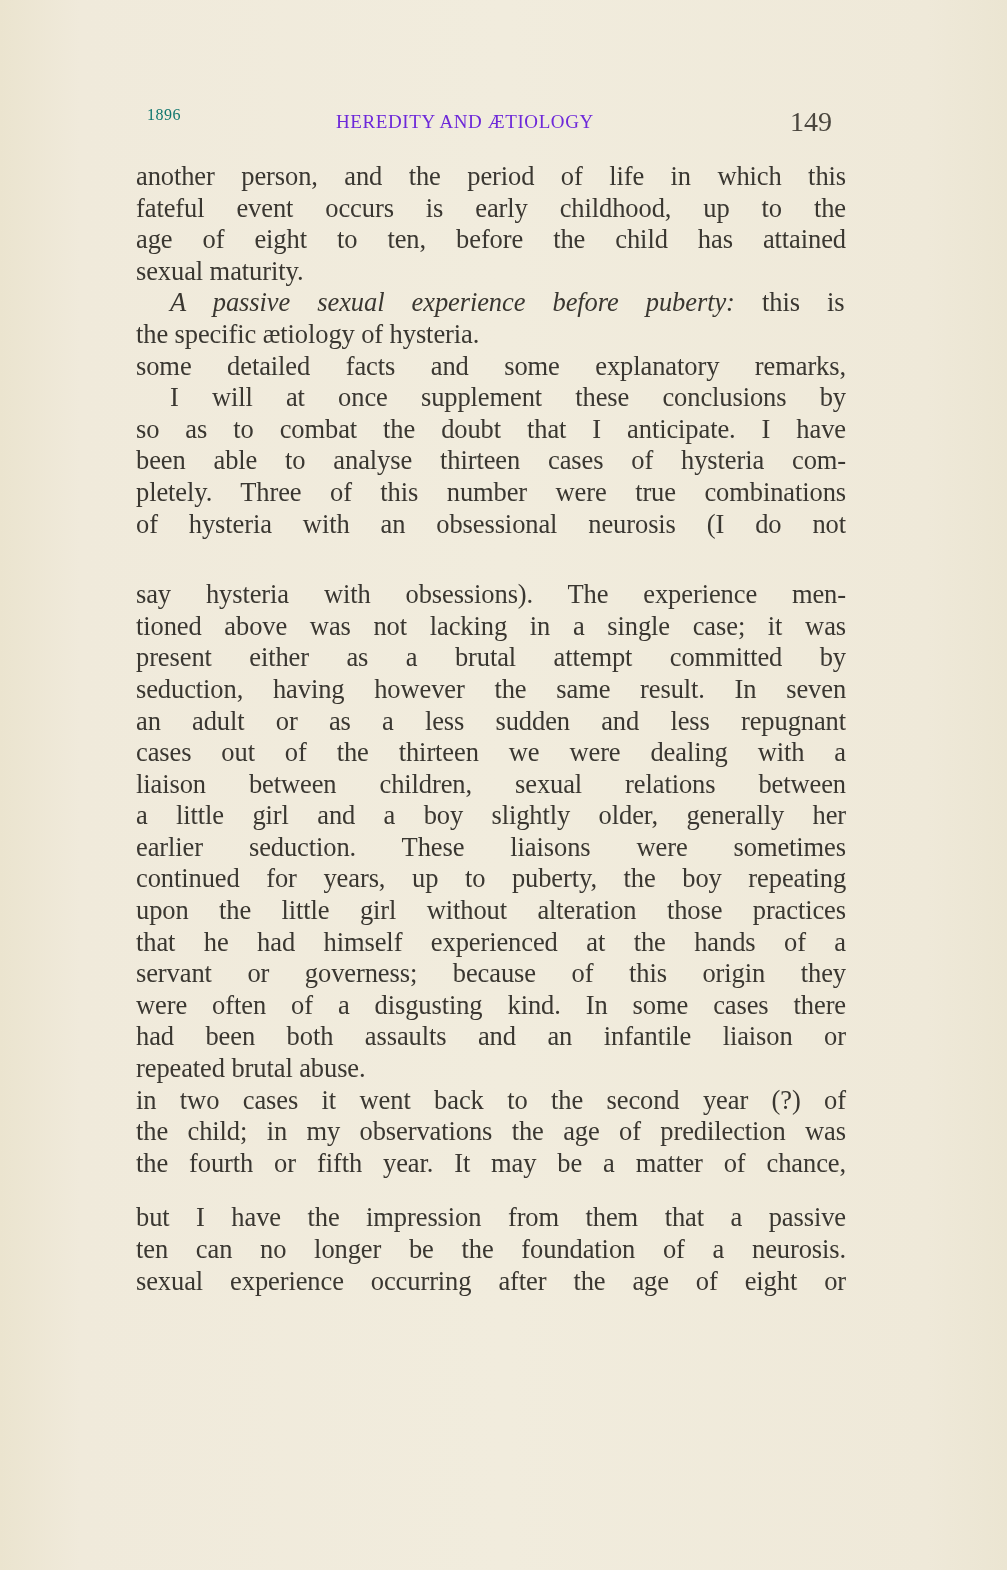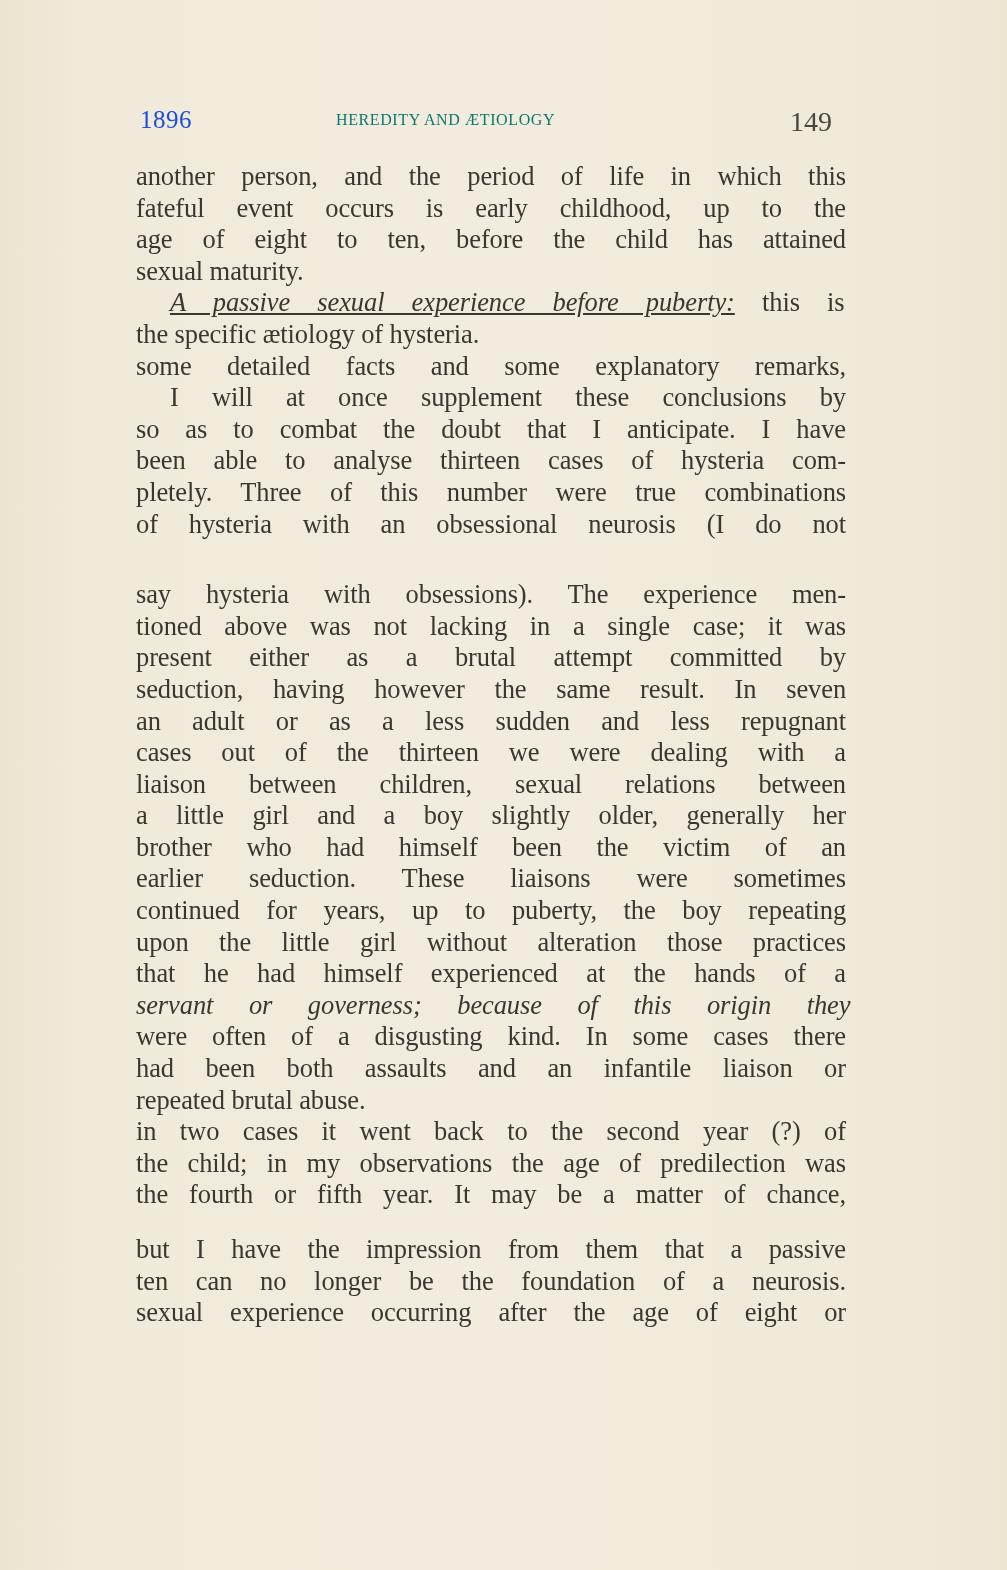--- a/index.html
+++ b/index.html
@@ -24,33 +24,33 @@
     }
     .running-head {
       position: absolute;
       top: 104px;
       left: 136px;
       width: 740px;
       height: 40px;
     }
     .rh-year {
       position: absolute;
-      left: 4px;
+      left: 11px;
       top: 2px;
-      font-size: 25px;
-      color: #1d4ed8;
+      font-size: 16px;
+      color: #0f766e;
       letter-spacing: 0.5px;
     }
     .rh-title {
       position: absolute;
       left: 200px;
       top: 7px;
-      font-size: 16px;
+      font-size: 19px;
       letter-spacing: 0.6px;
-      color: #0f766e;
+      color: #6d28d9;
     }
     .rh-page {
       position: absolute;
       right: 44px;
       top: 2px;
       font-size: 28px;
       color: #4a463e;
     }
     .body-text {
       position: absolute;
@@ -70,21 +70,20 @@
       letter-spacing: -0.1px;
     }
     .line.last {
       text-align-last: left;
     }
     .line.indent {
       padding-left: 34px;
     }
     .line .it {
       font-style: italic;
-      text-decoration: underline;
     }
   </style>
 </head>
 <body>
 
 <div class="page">
 
   <div class="running-head">
     <span class="rh-year">1896</span>
     <span class="rh-title">HEREDITY AND ÆTIOLOGY</span>
@@ -113,26 +112,25 @@
       <div class="line" style="word-spacing: 21.96px; text-align-last: left;">pletely. Three of this number were true combinations</div>
       <div class="line" style="word-spacing: 24.42px; text-align-last: left;">of hysteria with an obsessional neurosis (I do not</div>
       <div class="line" style="word-spacing: 28.36px; text-align-last: left; margin-top: 39px;">say hysteria with obsessions). The experience men-</div>
       <div class="line" style="word-spacing: 16.19px; text-align-last: left;">tioned above was not lacking in a single case; it was</div>
       <div class="line" style="word-spacing: 30.93px; text-align-last: left;">present either as a brutal attempt committed by</div>
       <div class="line" style="word-spacing: 23.21px; text-align-last: left;">seduction, having however the same result. In seven</div>
       <div class="line" style="word-spacing: 24.71px; text-align-last: left;">an adult or as a less sudden and less repugnant</div>
       <div class="line" style="word-spacing: 23.42px; text-align-last: left;">cases out of the thirteen we were dealing with a</div>
       <div class="line" style="word-spacing: 36.45px; text-align-last: left;">liaison between children, sexual relations between</div>
       <div class="line" style="word-spacing: 21.87px; text-align-last: left;">a little girl and a boy slightly older, generally her</div>
-      <div class="line" style="word-spacing: 28.05px; text-align-last: left;">brother who had himself been the victim of an</div>
       <div class="line" style="word-spacing: 39.44px; text-align-last: left;">earlier seduction. These liaisons were sometimes</div>
       <div class="line" style="word-spacing: 20.09px; text-align-last: left;">continued for years, up to puberty, the boy repeating</div>
       <div class="line" style="word-spacing: 23.89px; text-align-last: left;">upon the little girl without alteration those practices</div>
       <div class="line" style="word-spacing: 21.96px; text-align-last: left;">that he had himself experienced at the hands of a</div>
-      <div class="line" style="word-spacing: 29.06px; text-align-last: left; font-style: italic;">servant or governess; because of this origin they</div>
+      <div class="line" style="word-spacing: 29.06px; text-align-last: left;">servant or governess; because of this origin they</div>
       <div class="line" style="word-spacing: 18.47px; text-align-last: left;">were often of a disgusting kind. In some cases there</div>
       <div class="line" style="word-spacing: 24.98px; text-align-last: left;">had been both assaults and an infantile liaison or</div>
       <div class="line last">repeated brutal abuse.</div>
     </div>
 
     <div>
       <div class="line" style="word-spacing: 16.91px; text-align-last: left;">in two cases it went back to the second year (?) of</div>
       <div class="line" style="word-spacing: 12.88px; text-align-last: left;">the child; in my observations the age of predilection was</div>
       <div class="line" style="word-spacing: 14.41px; text-align-last: left;">the fourth or fifth year. It may be a matter of chance,</div>
       <div class="line" style="word-spacing: 20px; text-align-last: left; margin-top: 23px;">but I have the impression from them that a passive</div>

